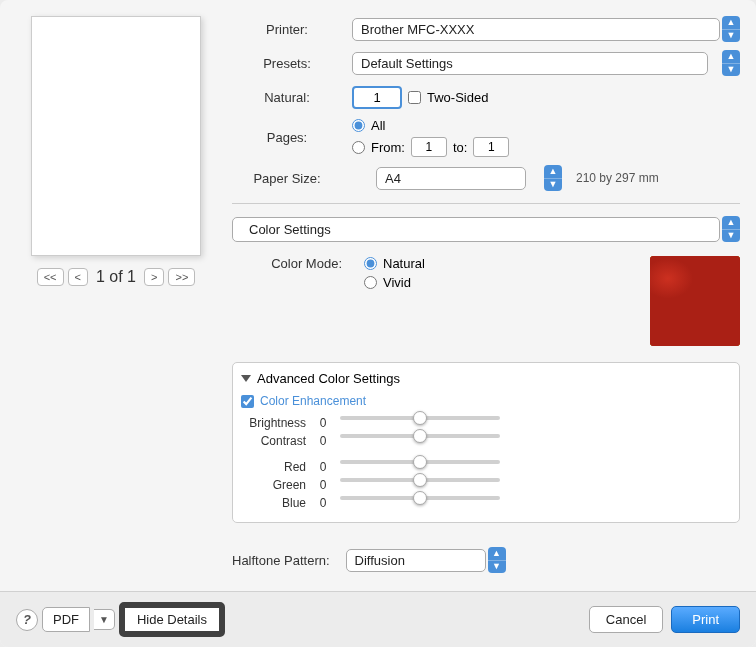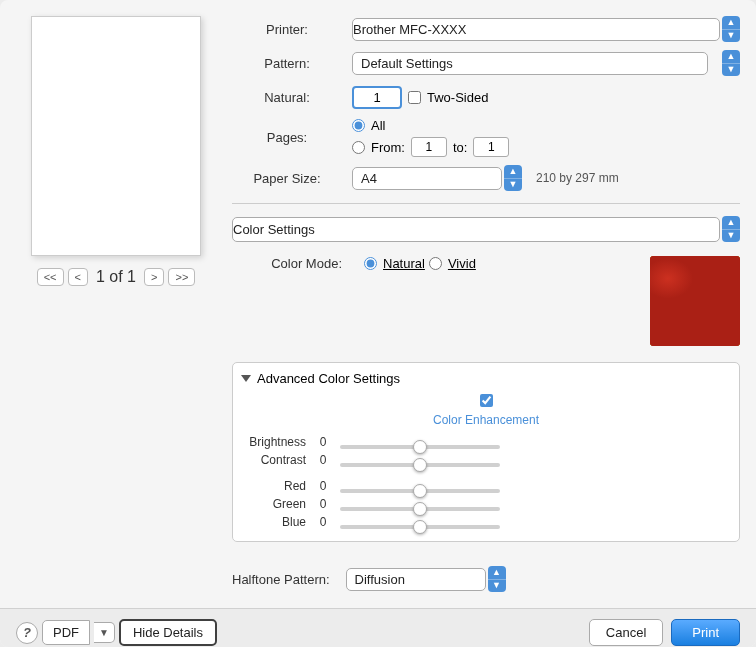--- a/index.html
+++ b/index.html
@@ -171,24 +171,23 @@
       flex-direction: column;
       gap: 16px;
     }
     .color-mode-row {
       display: flex;
       align-items: flex-start;
       gap: 12px;
     }
     .color-mode-options {
       display: flex;
-      flex-direction: row;
+      flex-direction: column;
       gap: 4px;
       flex: 1;
-      text-decoration: underline;
     }
     .preview-image {
       width: 90px;
       height: 90px;
       background: linear-gradient(135deg, #e8523a 0%, #c94040 20%, #e66020 35%, #f0a030 50%, #8ab840 65%, #c0c090 80%, #f5f0e0 100%);
       border-radius: 4px;
       overflow: hidden;
       position: relative;
       flex-shrink: 0;
     }
@@ -224,25 +223,24 @@
       border-left: 5px solid transparent;
       border-right: 5px solid transparent;
       border-top: 7px solid #555;
       display: inline-block;
     }
     .color-enhancement-row {
       display: flex;
       align-items: center;
       gap: 6px;
       margin-bottom: 8px;
-      flex-direction: column;
     }
     .slider-row {
       display: flex;
-      align-items: flex-end;
+      align-items: flex-start;
       gap: 8px;
       margin-bottom: 4px;
     }
     .slider-label {
       width: 65px;
       font-size: 12px;
       color: #333;
       text-align: right;
     }
     .slider-value {
@@ -323,21 +321,21 @@
       border: 1px solid #aaa;
       border-left: none;
       border-radius: 0 5px 5px 0;
       padding: 4px 5px;
       cursor: pointer;
       font-size: 10px;
       color: #555;
     }
     .hide-details-btn {
       background: white;
-      border: 2px solid #404040;
+      border: 6px solid #404040;
       border-radius: 5px;
       padding: 4px 12px;
       font-size: 13px;
       cursor: pointer;
       color: #222;
     }
     .footer-right {
       display: flex;
       gap: 8px;
     }
@@ -389,21 +387,21 @@
       display: flex;
       align-items: center;
     }
     .color-settings-select-wrap select {
       flex: 1;
       appearance: none;
       -webkit-appearance: none;
       background: white;
       border: 1px solid #aaa;
       border-radius: 5px;
-      padding: 4px 0;
+      padding: 4px 16px;
       font-size: 13px;
       color: #222;
     }
   </style>
 </head>
 <body>
 
 <div class="dialog">
   <div class="main-content">
 
@@ -417,33 +415,33 @@
         <button>&gt;&gt;</button>
       </div>
     </div>
 
     <div class="settings-panel">
 
       <div class="form-row">
         <div class="form-label">Printer:</div>
         <div class="form-control">
           <div style="display:flex;align-items:center;gap:0;flex:1;">
-            <select style="flex:1;appearance:none;-webkit-appearance:none;background:white;border:1px solid #aaa;border-radius:5px;padding:3px 0;font-size:13px;color:#222;">
+            <select style="flex:1;appearance:none;-webkit-appearance:none;background:white;border:1px solid #aaa;border-radius:5px;padding:3px 8px;font-size:13px;color:#222;">
               <option>Brother MFC-XXXX</option>
             </select>
             <div class="blue-stepper" style="margin-left:2px;">
               <span>▲</span>
               <span>▼</span>
             </div>
           </div>
         </div>
       </div>
 
       <div class="form-row">
-        <div class="form-label">Pattern:</div>
+        <div class="form-label">Presets:</div>
         <div class="form-control">
           <div style="display:flex;align-items:center;gap:12px;flex:1;">
             <select style="flex:1;appearance:none;-webkit-appearance:none;background:white;border:1px solid #aaa;border-radius:5px;padding:3px 8px;font-size:13px;color:#222;">
               <option>Default Settings</option>
             </select>
             <div class="blue-stepper" style="margin-left:2px;">
               <span>▲</span>
               <span>▼</span>
             </div>
           </div>
@@ -474,21 +472,21 @@
               <span>to:</span>
               <input type="text" style="width: 36px; border: 1px solid rgb(170, 170, 170); border-radius: 3px; padding: 2px 4px; font-size: 12px; text-align: center;" value="1">
             </div>
           </div>
         </div>
       </div>
 
       <div class="form-row">
         <div class="form-label">Paper Size:</div>
         <div class="form-control">
-          <div style="display:flex;align-items:center;gap:0;flex:0 0 auto;">
+          <div style="display:flex;align-items:center;gap:16px;flex:0 0 auto;margin-left:24px;">
             <select style="width:150px;appearance:none;-webkit-appearance:none;background:white;border:1px solid #aaa;border-radius:5px;padding:3px 8px;font-size:13px;color:#222;">
               <option>A4</option>
             </select>
             <div class="blue-stepper" style="margin-left:2px;">
               <span>▲</span>
               <span>▼</span>
             </div>
           </div>
           <span class="mm-text" style="margin-left:8px;">210 by 297 mm</span>
         </div>

